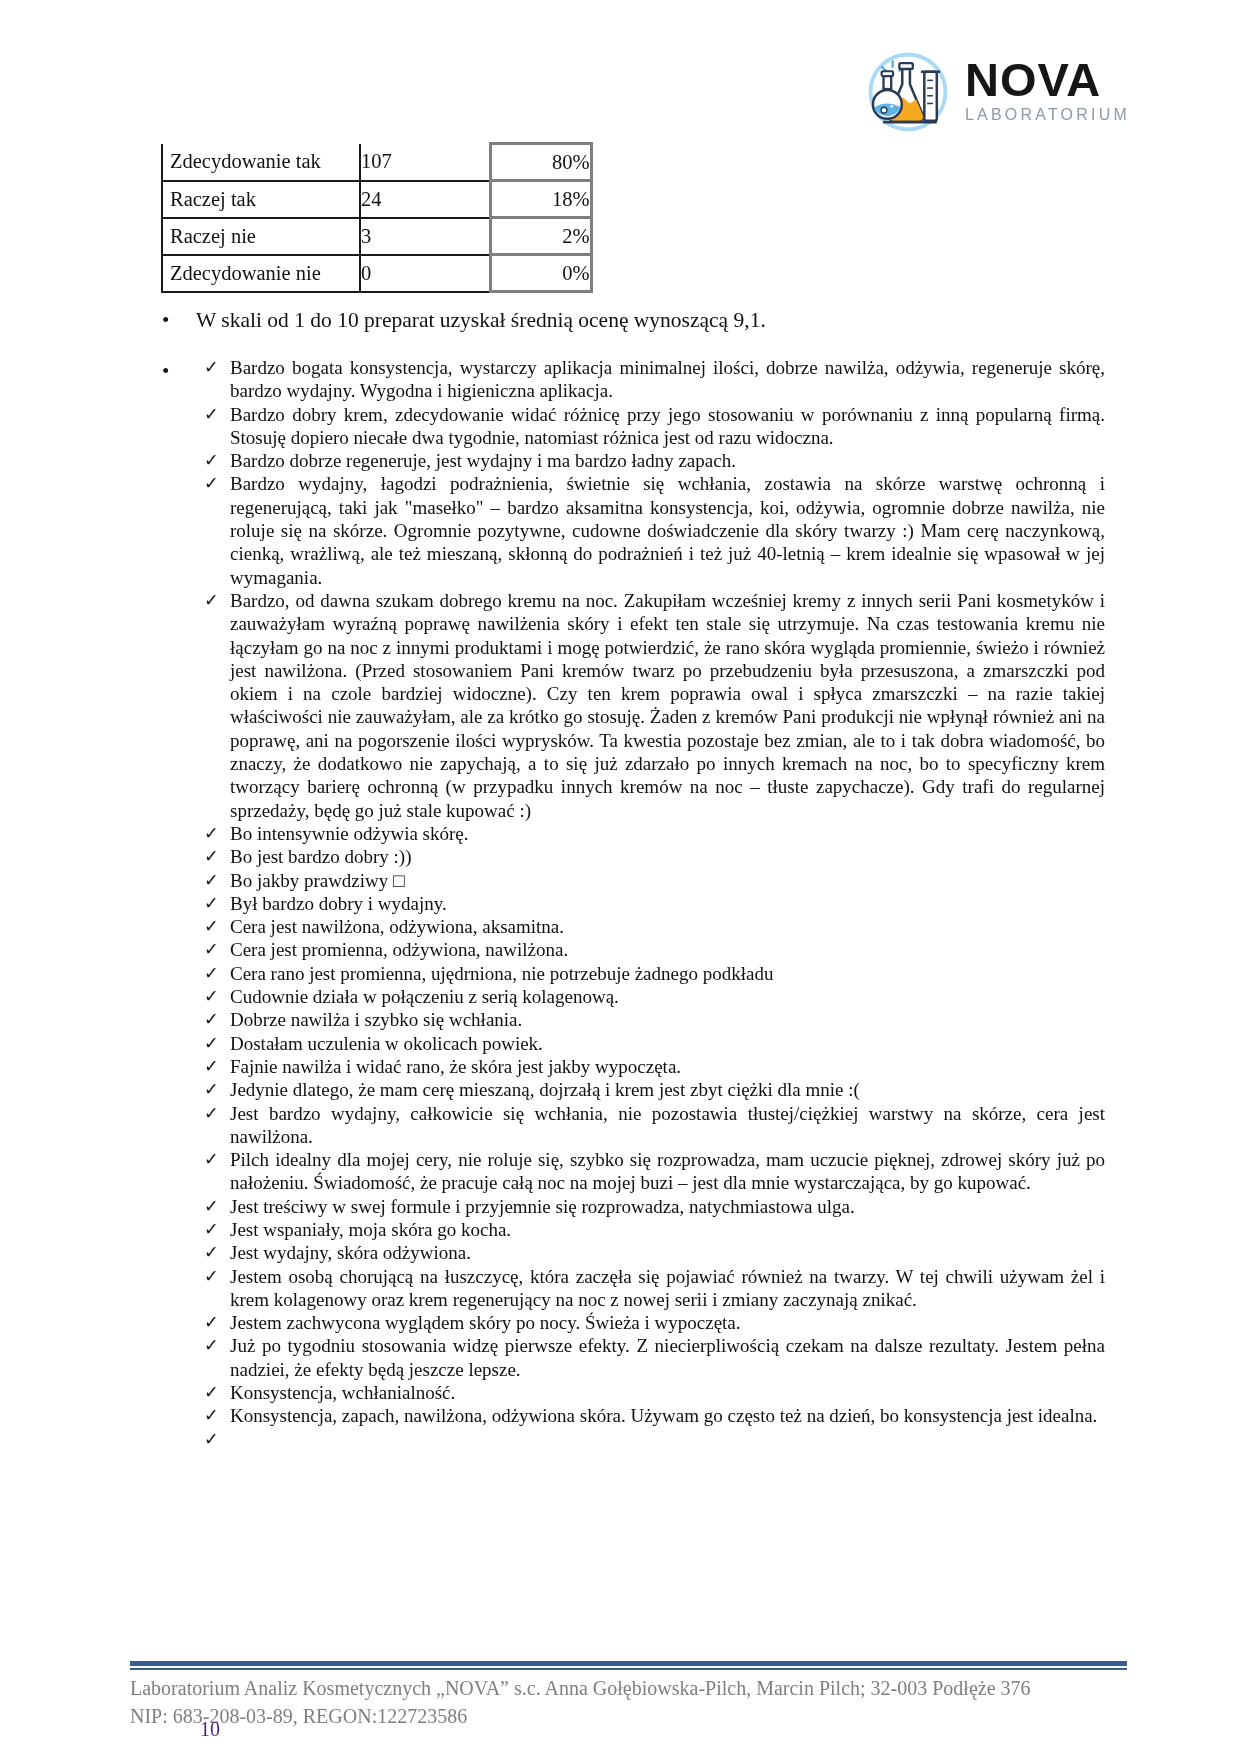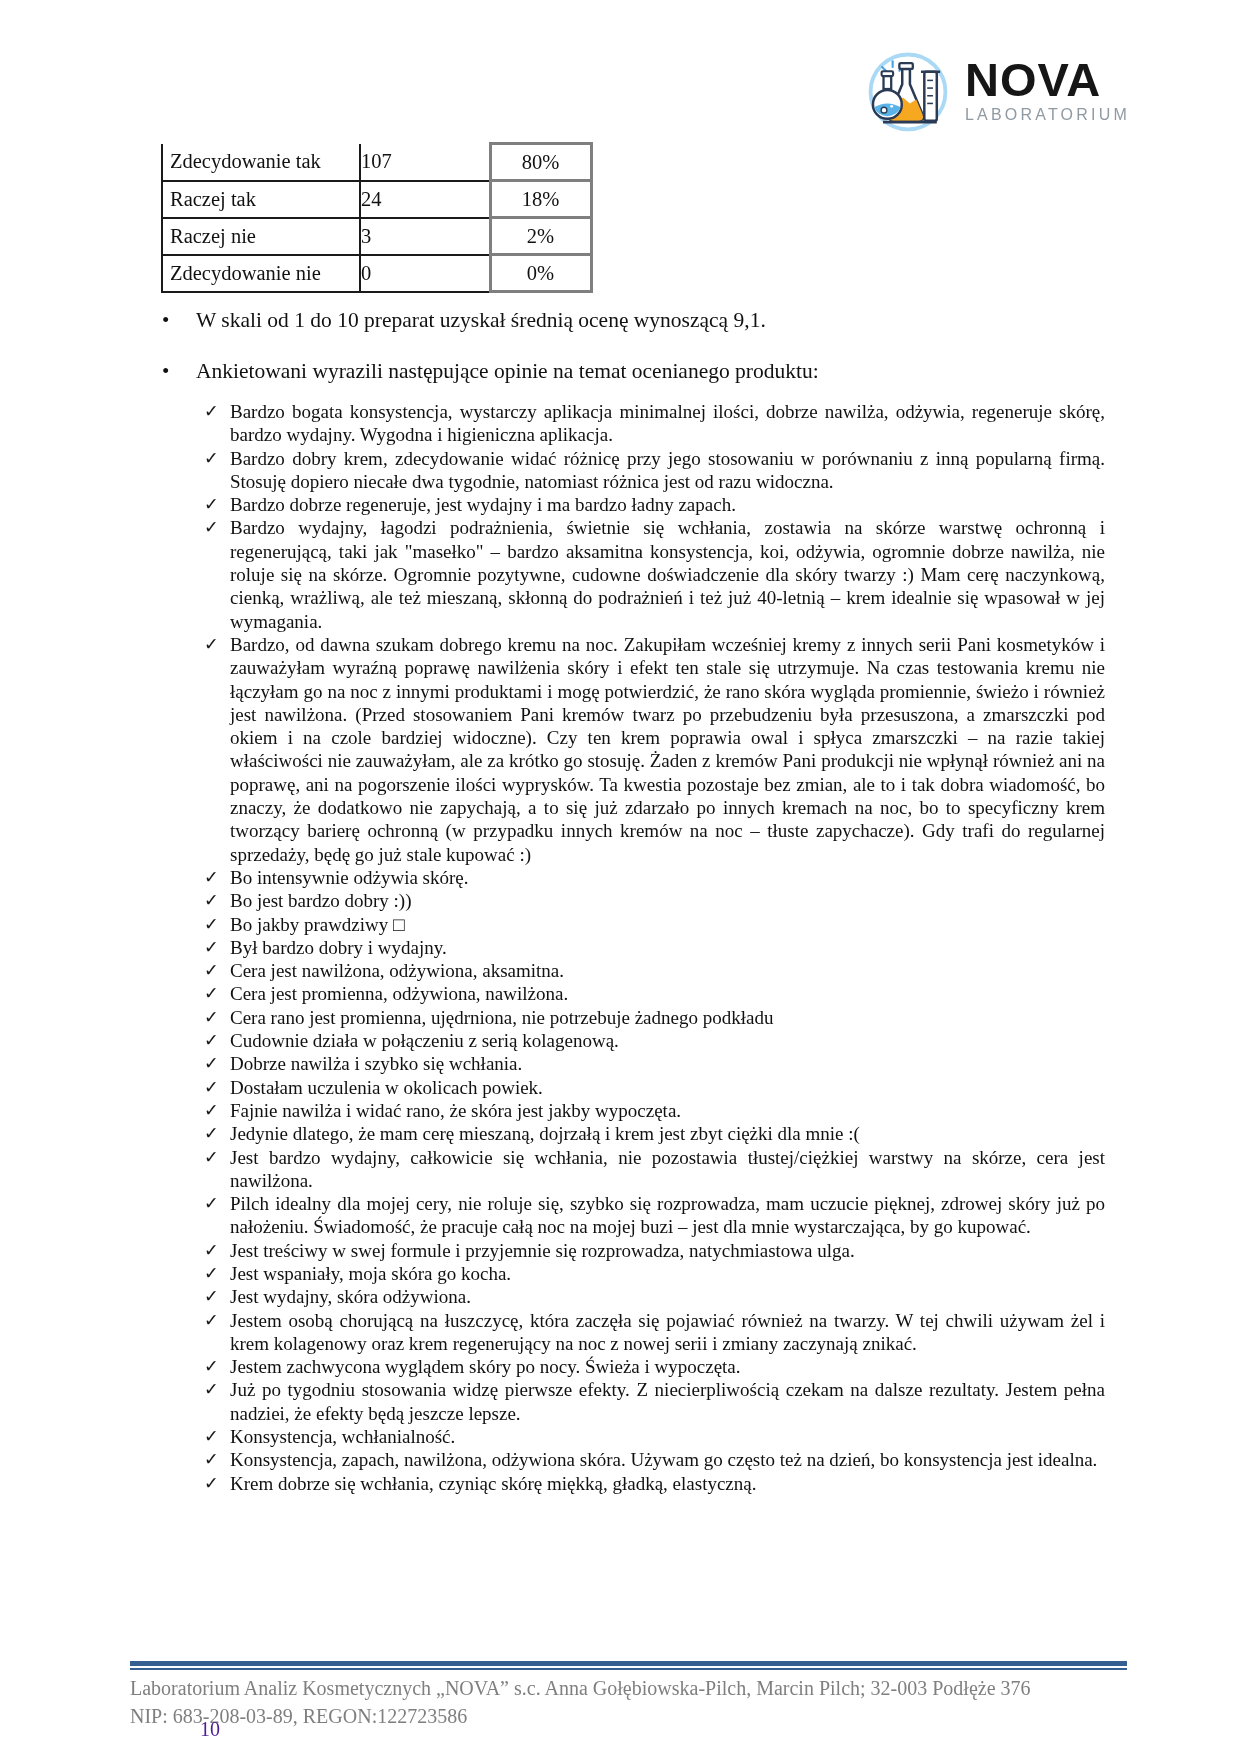--- a/index.html
+++ b/index.html
@@ -19,21 +19,21 @@
   .logo-sub { font-size:16px; color:#8f9aa2; letter-spacing:3.2px; margin-top:3px; }
 
   
   .main { position:absolute; left:160px; top:142px; width:945px; height:1516px; overflow:hidden; }
 
   
   table.survey { border-collapse:collapse; margin-left:1px;padding-left:40px; }
   table.survey td { border:2px solid #1a1a1a; height:37px; font-size:20.5px; vertical-align:middle; }
   table.survey td.c0 { width:198px; text-align:left; padding-left:7px; }
   table.survey td.c1 { width:130px; text-align:left; }
-  table.survey td.c2 { width:101px; text-align:center; border:3px solid #7f7f7f; }
+  table.survey td.c2 { width:101px; text-align:right; border:3px solid #7f7f7f; }
   table.survey tr:first-child td.c0,
   table.survey tr:first-child td.c1 { border-top:none; }
 
   
   .bullet-row { position:relative; padding-left:36px; font-size:21.5px; line-height:30px; }
   .bullet-row.b1 { margin-top:12px; }
   .bullet-row.b2 { margin-top:21px; }
   .bullet-glyph { position:absolute; left:2px; top:0; font-size:21px; }
 
   
@@ -122,21 +122,20 @@
         </tbody>
     </table>
 
     <div class="bullet-row b1">
       <span class="bullet-glyph">•</span>
       <span>W skali od 1 do 10 preparat uzyskał średnią ocenę wynoszącą 9,1.</span>
     </div>
 
     <div class="bullet-row b2">
       <span class="bullet-glyph">•</span>
-      <span>Ankietowani wyrazili następujące opinie na temat ocenianego produktu:</span>
     </div>
 
     <div id="opinions" class="opinions">
         <div class="opinion"><span class="check">✓</span><span>Bardzo bogata konsystencja, wystarczy aplikacja minimalnej ilości, dobrze nawilża, odżywia, regeneruje skórę, bardzo wydajny. Wygodna i higieniczna aplikacja.</span></div>
         <div class="opinion"><span class="check">✓</span><span>Bardzo dobry krem, zdecydowanie widać różnicę przy jego stosowaniu w porównaniu z inną popularną firmą. Stosuję dopiero niecałe dwa tygodnie, natomiast różnica jest od razu widoczna.</span></div>
         <div class="opinion"><span class="check">✓</span><span>Bardzo dobrze regeneruje, jest wydajny i ma bardzo ładny zapach.</span></div>
         <div class="opinion"><span class="check">✓</span><span>Bardzo wydajny, łagodzi podrażnienia, świetnie się wchłania, zostawia na skórze warstwę ochronną i regenerującą, taki jak "masełko" – bardzo aksamitna konsystencja, koi, odżywia, ogromnie dobrze nawilża, nie roluje się na skórze. Ogromnie pozytywne, cudowne doświadczenie dla skóry twarzy :) Mam cerę naczynkową, cienką, wrażliwą, ale też mieszaną, skłonną do podrażnień i też już 40-letnią – krem idealnie się wpasował w jej wymagania.</span></div>
         <div class="opinion"><span class="check">✓</span><span>Bardzo, od dawna szukam dobrego kremu na noc. Zakupiłam wcześniej kremy z innych serii Pani kosmetyków i zauważyłam wyraźną poprawę nawilżenia skóry i efekt ten stale się utrzymuje. Na czas testowania kremu nie łączyłam go na noc z innymi produktami i mogę potwierdzić, że rano skóra wygląda promiennie, świeżo i również jest nawilżona. (Przed stosowaniem Pani kremów twarz po przebudzeniu była przesuszona, a zmarszczki pod okiem i na czole bardziej widoczne). Czy ten krem poprawia owal i spłyca zmarszczki – na razie takiej właściwości nie zauważyłam, ale za krótko go stosuję. Żaden z kremów Pani produkcji nie wpłynął również ani na poprawę, ani na pogorszenie ilości wyprysków. Ta kwestia pozostaje bez zmian, ale to i tak dobra wiadomość, bo znaczy, że dodatkowo nie zapychają, a to się już zdarzało po innych kremach na noc, bo to specyficzny krem tworzący barierę ochronną (w przypadku innych kremów na noc – tłuste zapychacze). Gdy trafi do regularnej sprzedaży, będę go już stale kupować :)</span></div>
         <div class="opinion"><span class="check">✓</span><span>Bo intensywnie odżywia skórę.</span></div>
         <div class="opinion"><span class="check">✓</span><span>Bo jest bardzo dobry :))</span></div>
@@ -153,21 +152,21 @@
         <div class="opinion"><span class="check">✓</span><span>Jest bardzo wydajny, całkowicie się wchłania, nie pozostawia tłustej/ciężkiej warstwy na skórze, cera jest nawilżona.</span></div>
         <div class="opinion"><span class="check">✓</span><span>Pilch idealny dla mojej cery, nie roluje się, szybko się rozprowadza, mam uczucie pięknej, zdrowej skóry już po nałożeniu. Świadomość, że pracuje całą noc na mojej buzi – jest dla mnie wystarczająca, by go kupować.</span></div>
         <div class="opinion"><span class="check">✓</span><span>Jest treściwy w swej formule i przyjemnie się rozprowadza, natychmiastowa ulga.</span></div>
         <div class="opinion"><span class="check">✓</span><span>Jest wspaniały, moja skóra go kocha.</span></div>
         <div class="opinion"><span class="check">✓</span><span>Jest wydajny, skóra odżywiona.</span></div>
         <div class="opinion"><span class="check">✓</span><span>Jestem osobą chorującą na łuszczycę, która zaczęła się pojawiać również na twarzy. W tej chwili używam żel i krem kolagenowy oraz krem regenerujący na noc z nowej serii i zmiany zaczynają znikać.</span></div>
         <div class="opinion"><span class="check">✓</span><span>Jestem zachwycona wyglądem skóry po nocy. Świeża i wypoczęta.</span></div>
         <div class="opinion"><span class="check">✓</span><span>Już po tygodniu stosowania widzę pierwsze efekty. Z niecierpliwością czekam na dalsze rezultaty. Jestem pełna nadziei, że efekty będą jeszcze lepsze.</span></div>
         <div class="opinion"><span class="check">✓</span><span>Konsystencja, wchłanialność.</span></div>
         <div class="opinion"><span class="check">✓</span><span>Konsystencja, zapach, nawilżona, odżywiona skóra. Używam go często też na dzień, bo konsystencja jest idealna.</span></div>
-        <div class="opinion"><span class="check">✓</span><span>Krem dobrze się wchłania, czyniąc skórę miękką, gładką, elastyczną.</span></div>
+        <div class="opinion"><span class="check">✓</span></div>
       </div>
   </main>
 
   <div class="footer-rule">
     <div class="rule-thick"></div>
     <div class="rule-thin"></div>
   </div>
   <div class="footer-text">
     <div>Laboratorium Analiz Kosmetycznych „NOVA” s.c. Anna Gołębiowska-Pilch, Marcin Pilch; 32-003 Podłęże 376</div>
     <div>NIP: 683-208-03-89, REGON:122723586</div>

